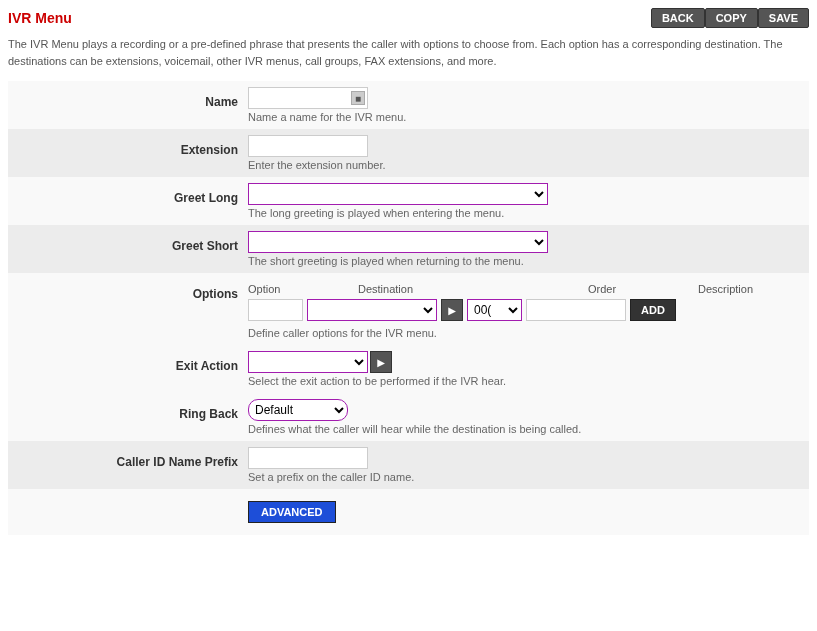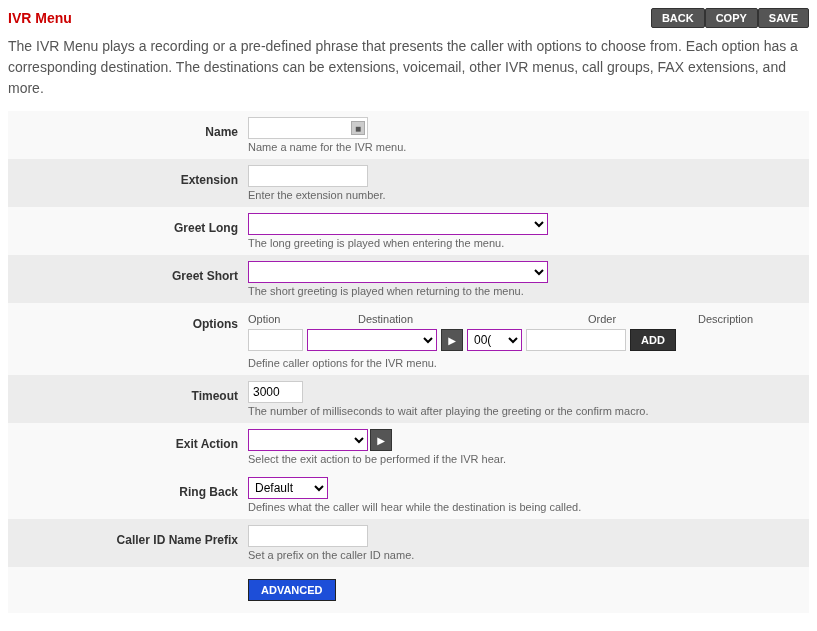--- a/index.html
+++ b/index.html
@@ -32,21 +32,21 @@
       padding: 3px 10px;
       background: #555;
       color: #fff;
       border: 1px solid #333;
       font-size: 11px;
       font-weight: bold;
       cursor: pointer;
       border-radius: 2px;
     }
     .description-text {
-      font-size: 14px;
+      font-size: 11px;
       color: #555;
       margin-bottom: 12px;
       line-height: 1.5;
     }
     .form-table {
       width: 100%;
       border-collapse: collapse;
     }
     .form-table tr > td:first-child {
       width: 240px;
@@ -170,21 +170,21 @@
       height: 22px;
     }
     .timeout-input { width: 55px; }
     .exit-action-wrap {
       display: inline-flex;
       align-items: center;
       gap: 2px;
     }
     .exit-select { width: 120px; }
     .direct-dial-select { width: 60px; }
-    .ringback-select { width: 80px; }
+    .ringback-select { width: 100px; border-radius: 10px; }
     .callerid-input { width: 120px; }
     .advanced-btn {
       padding: 4px 12px;
       background: #1d4ed8;
       color: #fff;
       border: 1px solid #222;
       font-size: 11px;
       font-weight: bold;
       cursor: pointer;
       margin: 6px 0;
@@ -265,27 +265,20 @@
               <option>00(</option>
             </select>
             <input type="text" class="desc-input" style="">
             <button class="add-btn">ADD</button>
           </div>
         </div>
         <div class="field-desc">Define caller options for the IVR menu.</div>
       </td>
     </tr>
 
-    <tr class="row-gray">
-      <td>Timeout</td>
-      <td>
-        <input type="text" class="timeout-input" value="3000" style="">
-        <div class="field-desc">The number of milliseconds to wait after playing the greeting or the confirm macro.</div>
-      </td>
-    </tr>
 
     <tr class="row-white">
       <td>Exit Action</td>
       <td>
         <div class="exit-action-wrap">
           <select class="exit-select"><option></option></select>
           <button class="play-btn">▶</button>
         </div>
         <div class="field-desc">Select the exit action to be performed if the IVR hear.</div>
       </td>

